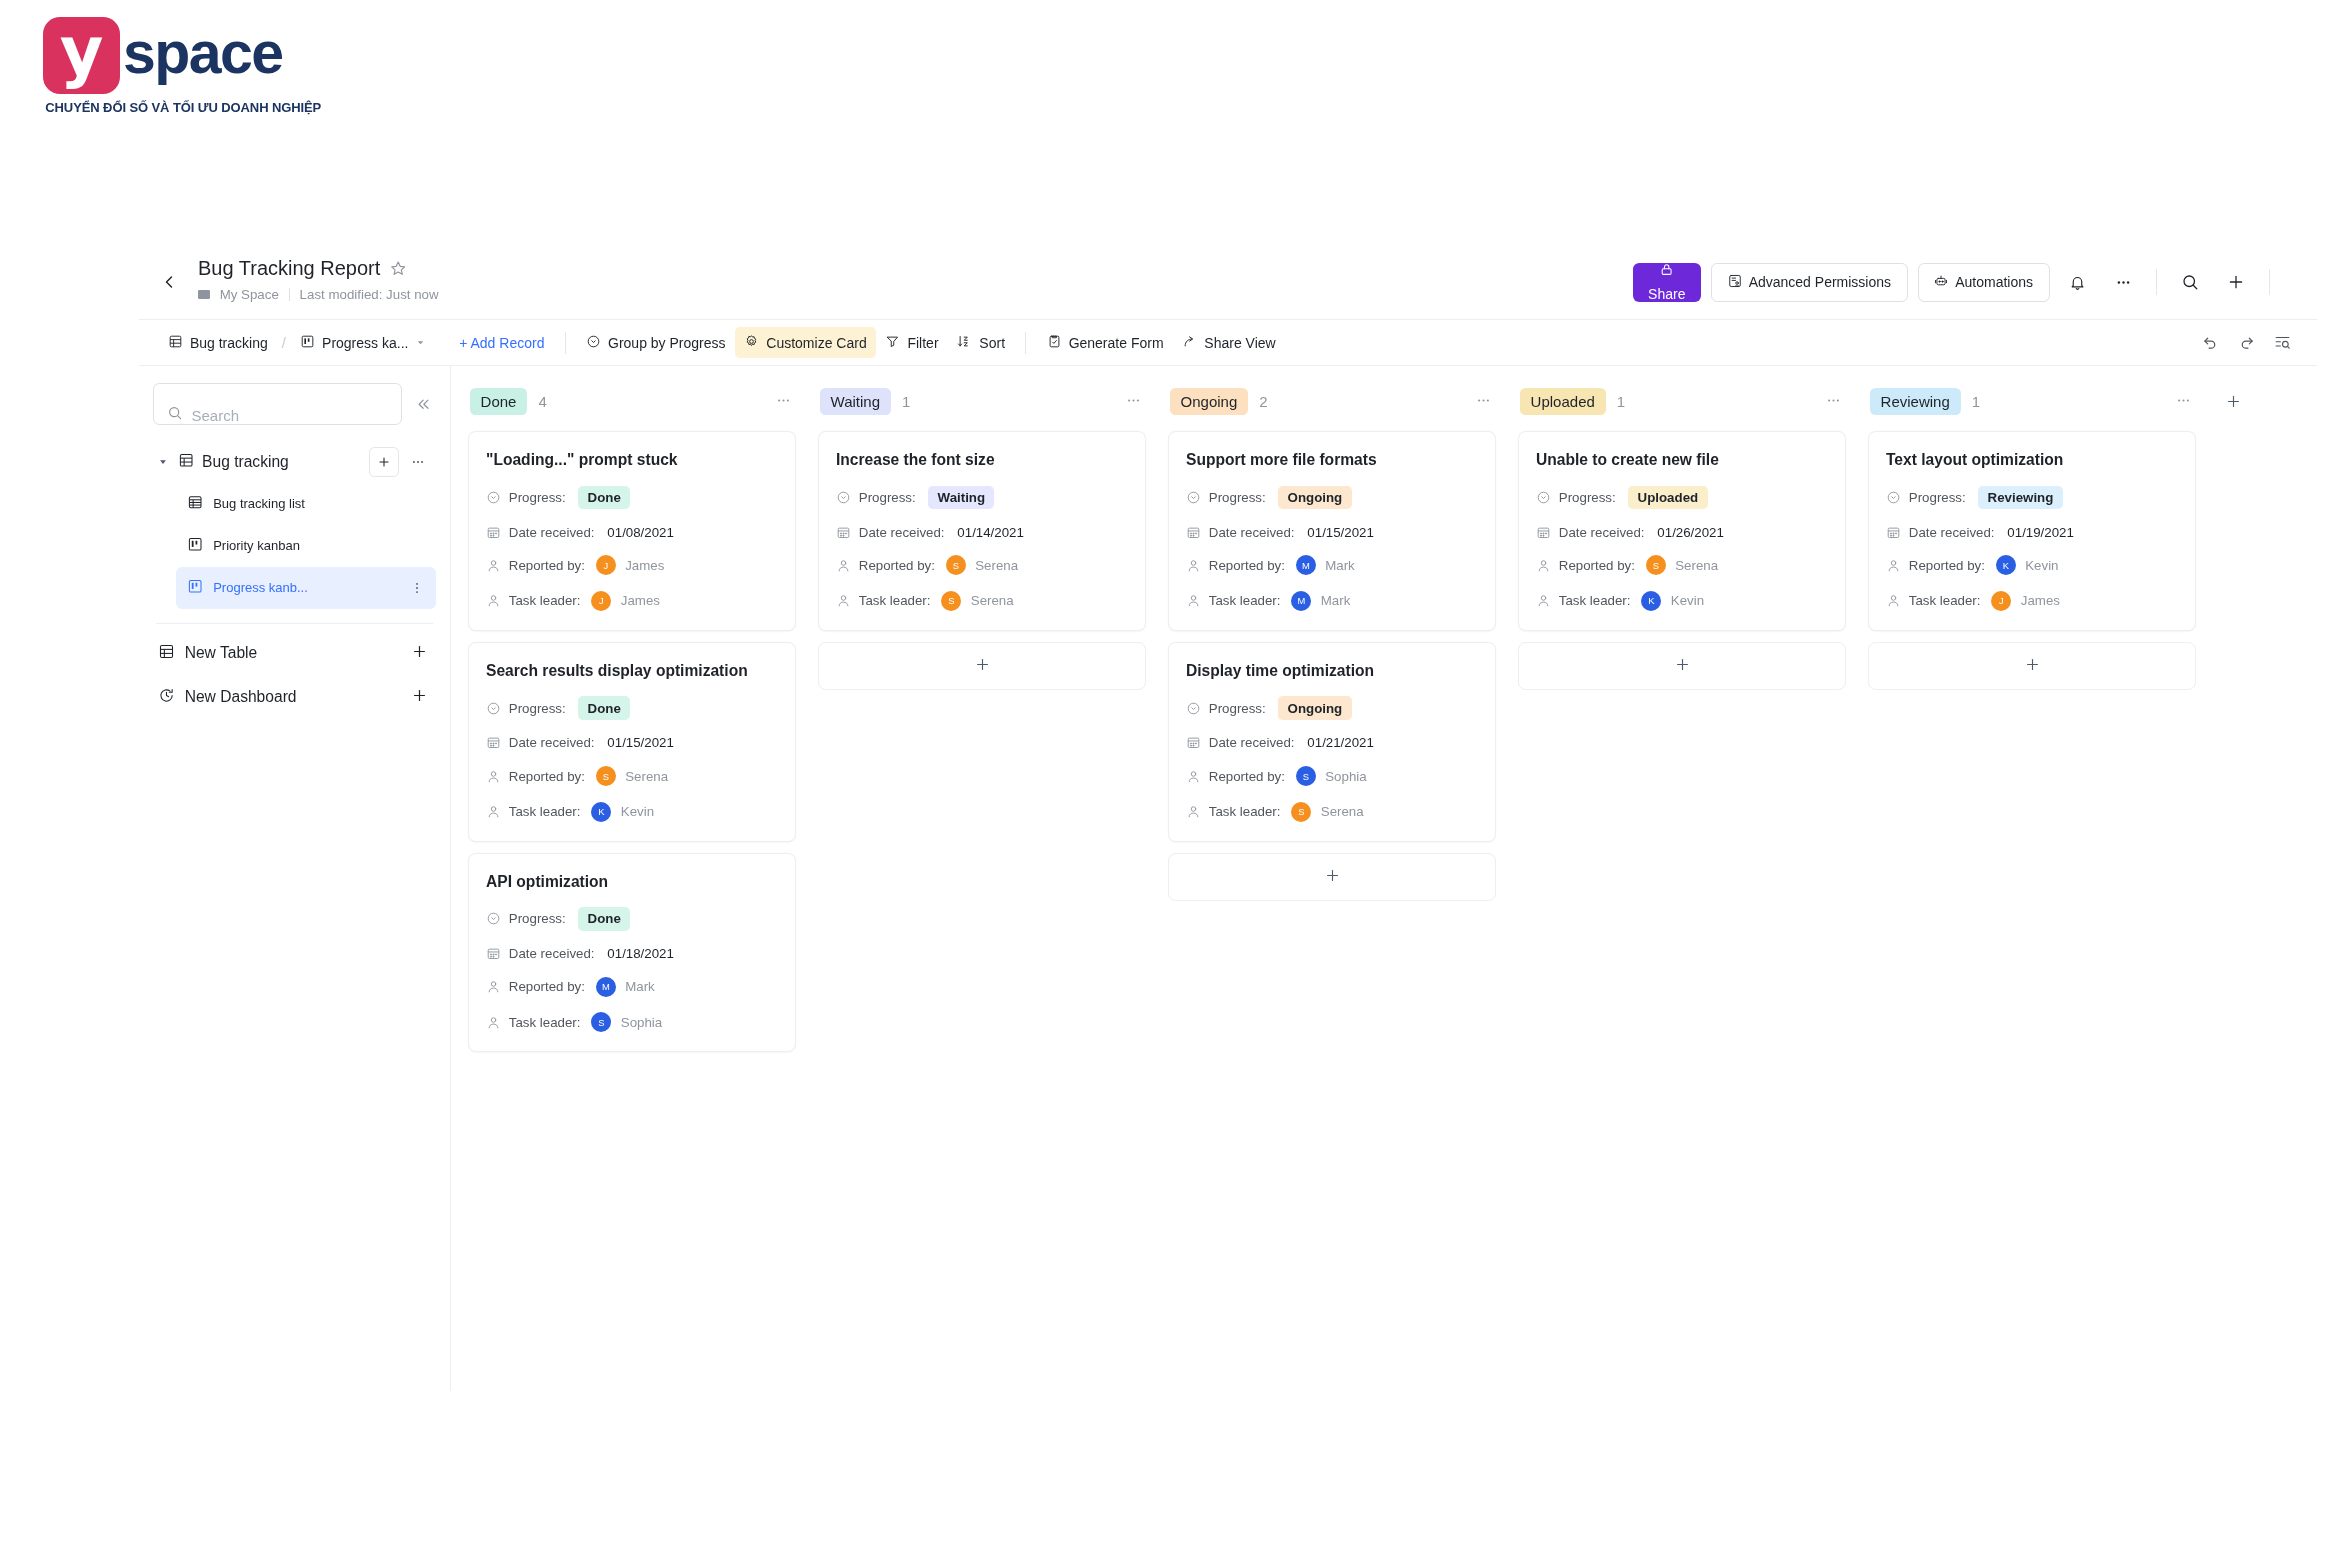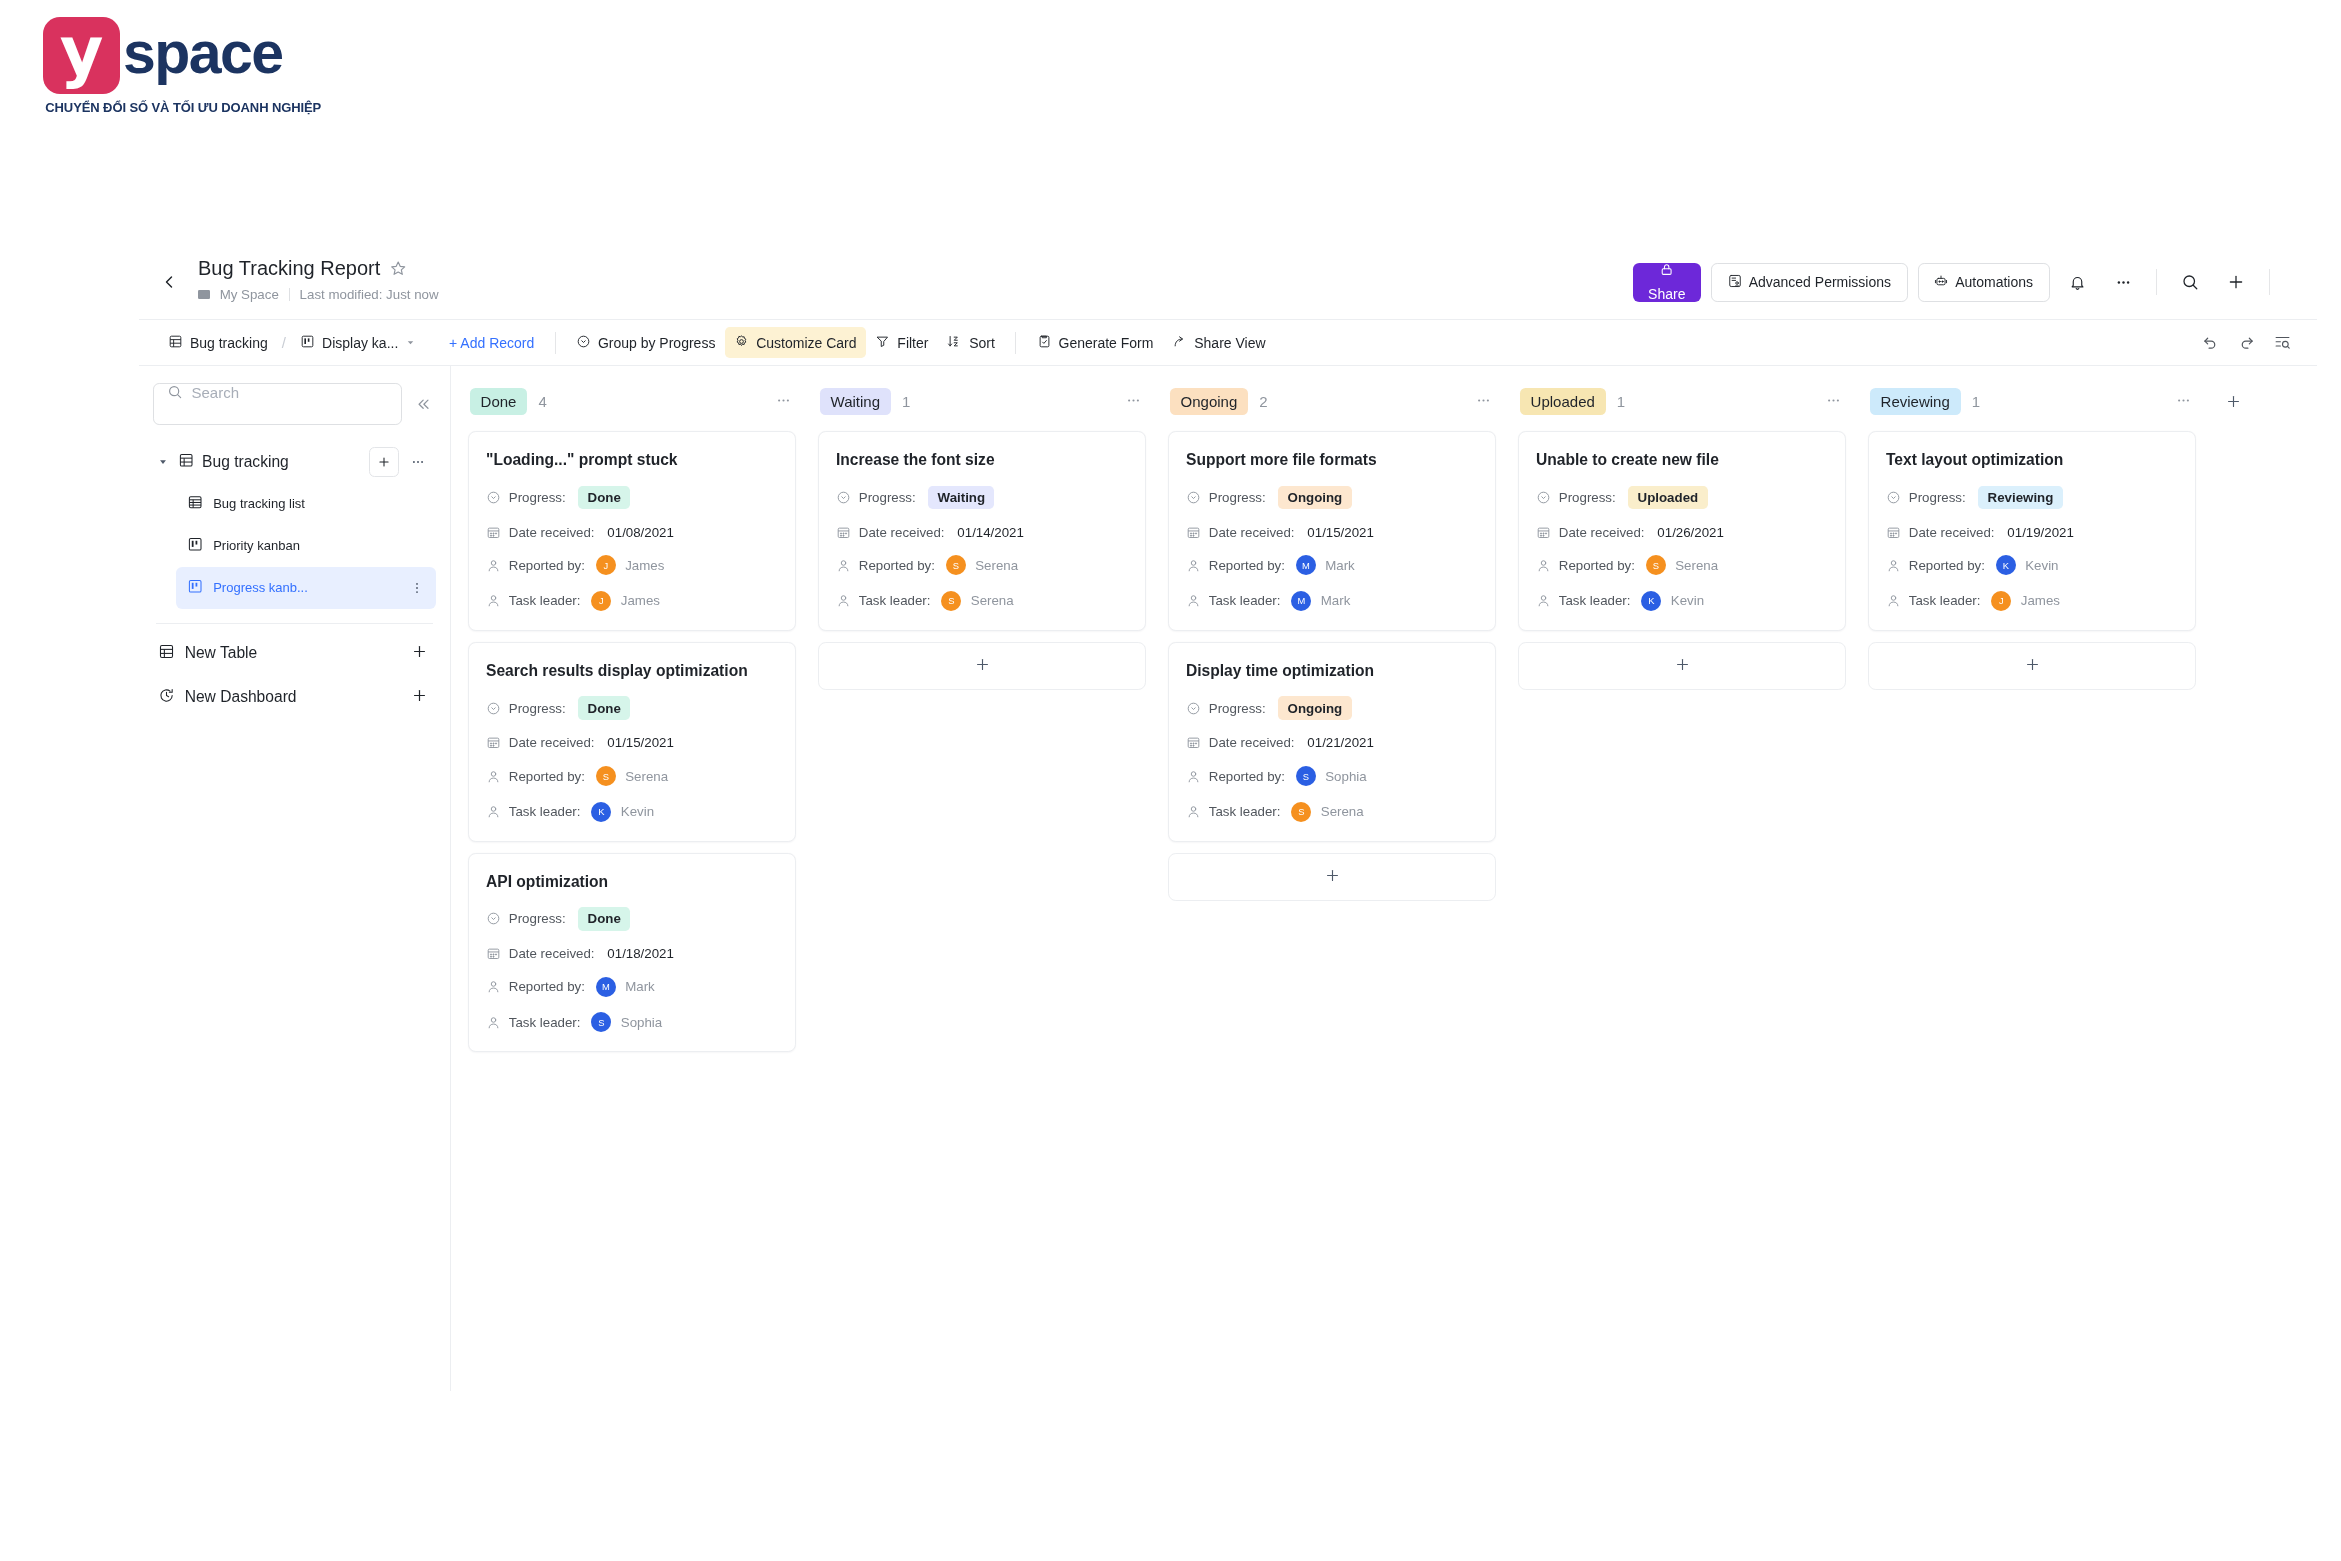--- a/index.html
+++ b/index.html
@@ -104,21 +104,21 @@
   
   #sidebar {
     width: 312px; flex: 0 0 312px;
     border-right: 0.8px solid #eceef1;
     padding: 17px 14px 0 14px;
   }
   #search-row { display: flex; align-items: center; gap: 7.8px; }
   #search-box {
     flex: 1; height: 42px;
     border: 0.8px solid #dee0e3; border-radius: 6.2px;
-    display: flex; align-items: flex-start; gap: 9.4px; padding: 0 12.5px;
+    display: flex; align-items: flex-end; gap: 9.4px; padding: 0 12.5px;
   }
   #search-box input {
     border: 0; outline: 0; font-size: 15px; color: #1f2329;
     font-family: "Liberation Sans", sans-serif; width: 100%; background: transparent;
   }
   #search-box input::placeholder { color: #a8aeb8; }
   #collapse-btn { width: 26.5px; height: 26.5px; display:flex; align-items:center; justify-content:center; cursor:pointer; }
 
   .side-group {
     display: flex; align-items: center; gap: 7.8px;
@@ -332,21 +332,21 @@
     </div>
     <span class="crumb-slash">/</span>
     <div class="tool">
       <span>
         <svg width="15" height="15" viewBox="0 0 24 24" fill="none" stroke="#1f2329" stroke-width="1.5">
             <rect x="3.5" y="3.5" width="17" height="17" rx="2"></rect>
             <rect x="7" y="7" width="2.6" height="9" fill="#1f2329" stroke="none"></rect>
             <rect x="12.5" y="7" width="2.6" height="5.5" fill="#1f2329" stroke="none"></rect>
           </svg>
       </span>
-      <span>Display ka...</span>
+      <span>Progress ka...</span>
       <span>
         <svg width="11" height="11" viewBox="0 0 24 24" fill="#8f959e">
             <polygon points="6 9 18 9 12 16"></polygon>
           </svg>
       </span>
     </div>
 
     <div class="tool blue" style="margin-left:14px;">
       <span>+ Add Record</span>
     </div>

